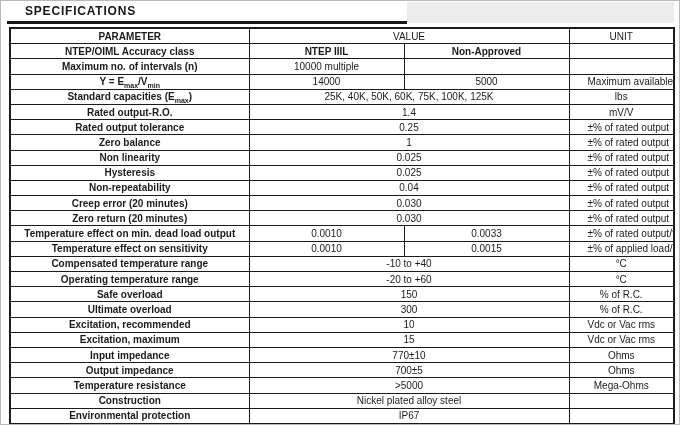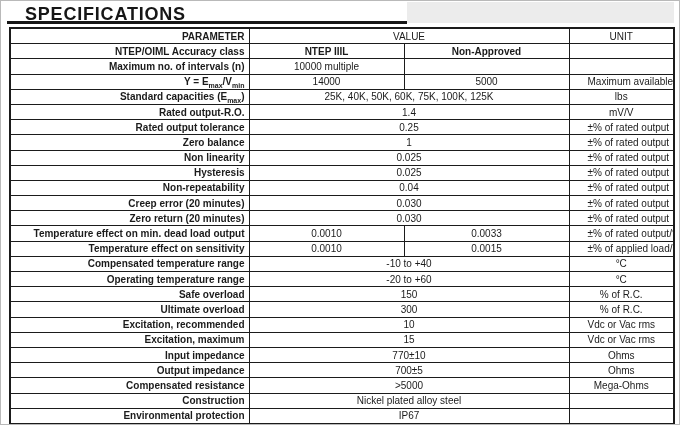--- a/index.html
+++ b/index.html
@@ -12,21 +12,21 @@
     border: 1px solid #b9b9b9;
     font-family: "Liberation Sans", sans-serif;
     color: #1b1b1b;
     overflow: hidden;
   }
   .page-title {
     position: absolute;
     top: 3px;
     left: 24px;
     margin: 0;
-    font-size: 18px;
+    font-size: 12px;
     font-weight: bold;
     letter-spacing: 0.8px;
     color: #161616;
     white-space: nowrap;
   }
   .title-rule {
     position: absolute;
     top: 20px;
     left: 6px;
     width: 400px;
@@ -54,21 +54,21 @@
     border: 1px solid #1b1b1b;
     height: 14.2px;
     padding: 0 4px;
     font-size: 10px;
     line-height: 13px;
     overflow: hidden;
     white-space: nowrap;
     background: #ffffff;
   }
   .spec th { font-weight: bold; }
-  .spec th.param, .spec td.param { text-align: right; font-weight: bold; }
+  .spec th.param, .spec td.param { text-align: center; font-weight: bold; }
   .spec th.val, .spec td.val { text-align: center; font-weight: normal; }
   .spec td.val.bold { font-weight: bold; }
   .spec th.unit, .spec td.unit { text-align: center; font-weight: normal; padding: 0 18px; }
   .spec th.val, .spec th.unit { }
   .spec sub { font-size: 7px; line-height: 0; }
 </style>
 </head>
 <body>
 
 <div class="page">
@@ -200,21 +200,21 @@
           <td class="param">Input impedance</td>
           <td class="val" colspan="2">770±10</td>
           <td class="unit">Ohms</td>
         </tr>
         <tr>
           <td class="param">Output impedance</td>
           <td class="val" colspan="2">700±5</td>
           <td class="unit">Ohms</td>
         </tr>
         <tr>
-          <td class="param">Compensated resistance</td>
+          <td class="param">Temperature resistance</td>
           <td class="val" colspan="2">&gt;5000</td>
           <td class="unit">Mega-Ohms</td>
         </tr>
         <tr>
           <td class="param">Construction</td>
           <td class="val" colspan="2">Nickel plated alloy steel</td>
           <td class="unit"></td>
         </tr>
         <tr>
           <td class="param">Environmental protection</td>

